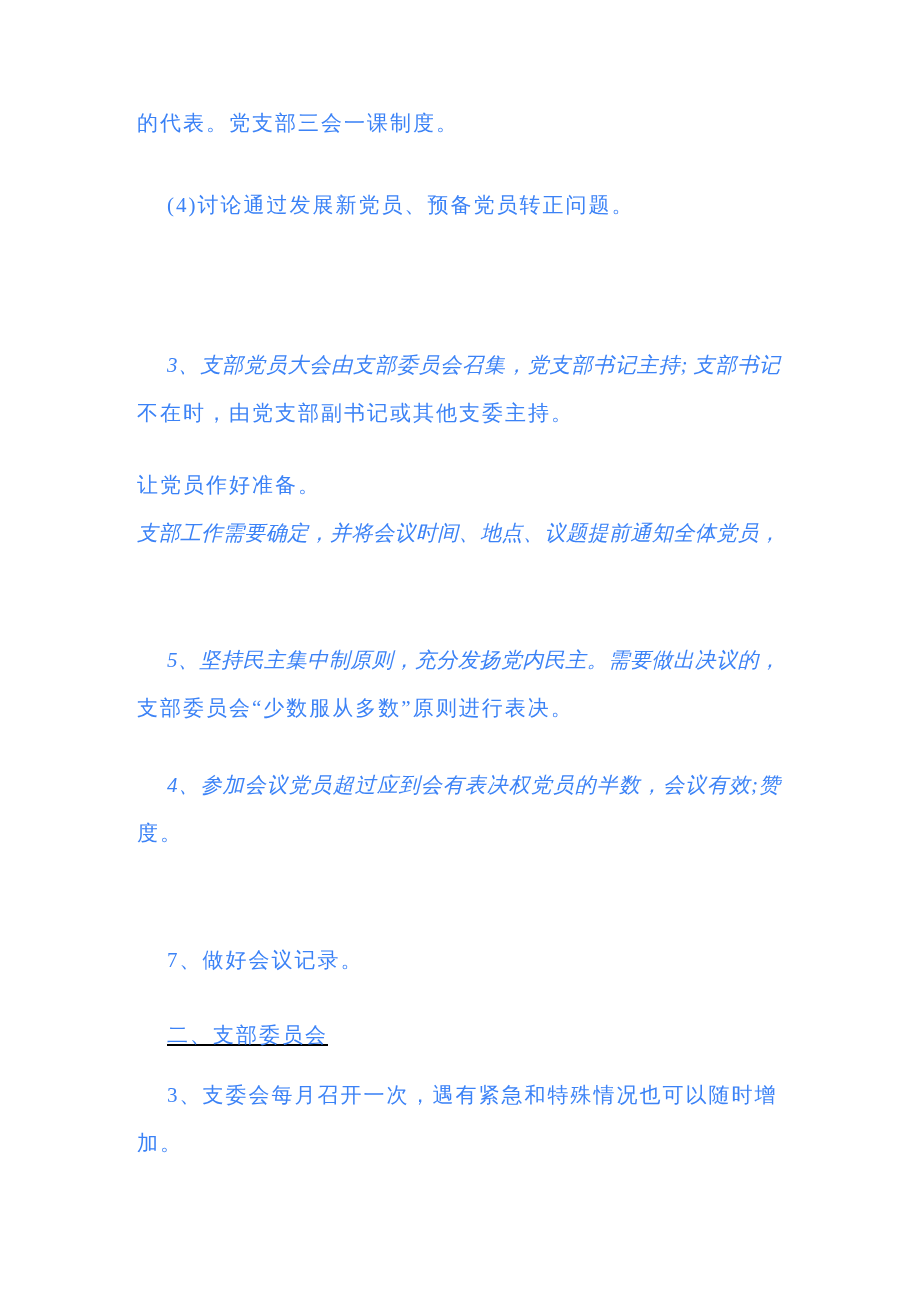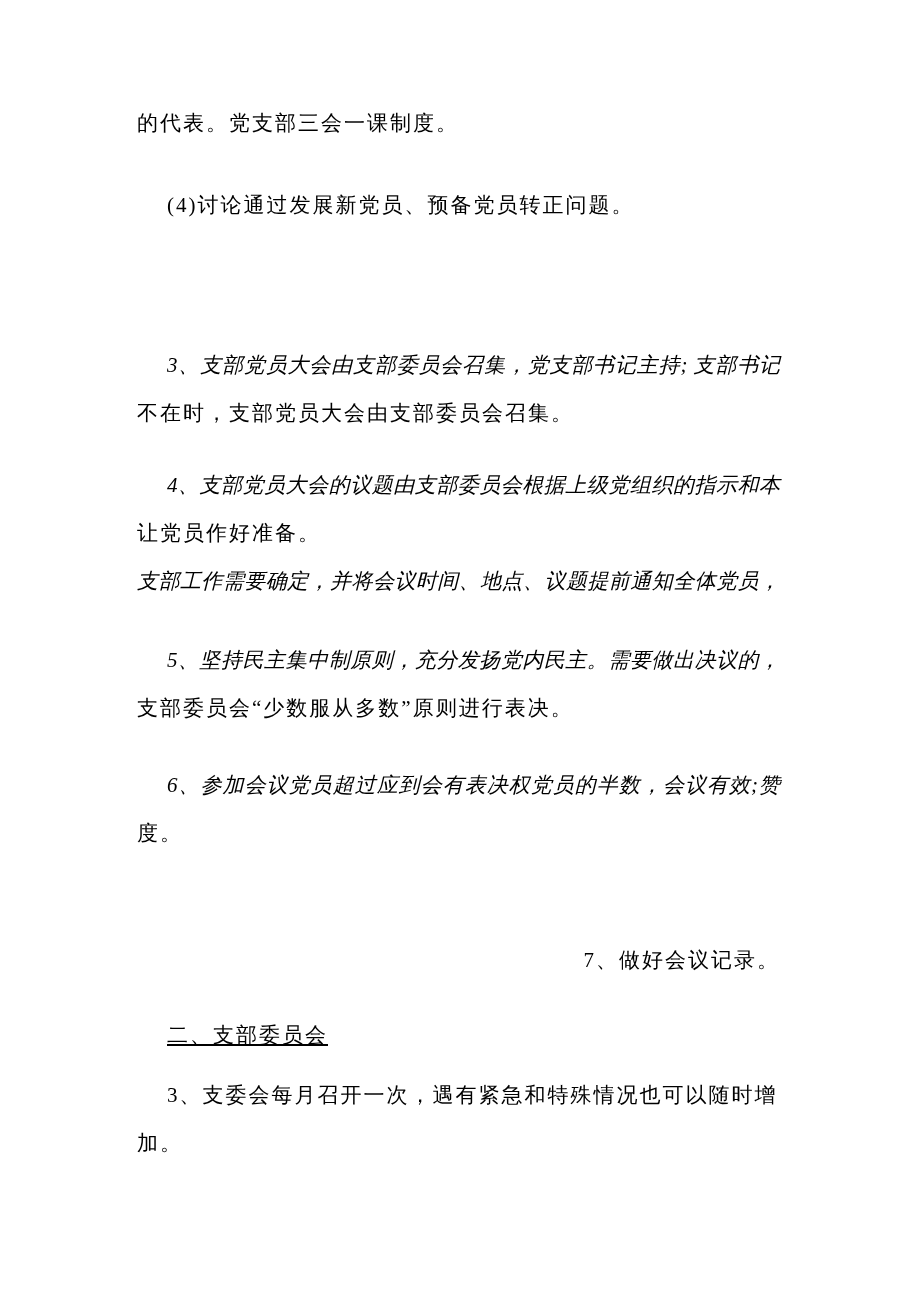--- a/index.html
+++ b/index.html
@@ -18,21 +18,21 @@
   .para {
     position: absolute;
     left: 137px;
     right: 140px;
   }
   .line {
     height: 48px;
     line-height: 48px;
     font-size: 21px;
     letter-spacing: 2px;
-    color: #000000;
+    color: #3b82f6;
     white-space: nowrap;
   }
   
   .line.first {
     padding-left: 30px;
   }
   
   .line.fill {
     letter-spacing: 0;
     white-space: normal;
@@ -41,56 +41,55 @@
     font-style: italic;
   }
   
   .p-a { top: 99px; }
   .p-b { top: 181px; }
   .p-c { top: 256px; }
   .p-d { top: 341px; }
   .p-e { top: 461px; }
   .p-f { top: 636px; }
   .p-g { top: 761px; }
-  .p-h { top: 936px; text-align: right; }
+  .p-h { top: 936px; }
   .p-head { top: 1011px; text-decoration: underline; }
   .p-i { top: 1071px; }
 </style>
 </head>
 <body>
 
 <div class="page">
 
   <div class="para p-a">
     <div class="line">的代表。党支部三会一课制度。</div>
   </div>
 
   <div class="para p-b">
     <div class="line first">(4)讨论通过发展新党员、预备党员转正问题。</div>
   </div>
 
 
   <div class="para p-d">
     <div class="line first fill">3、支部党员大会由支部委员会召集，党支部书记主持; 支部书记</div>
-    <div class="line">不在时，支部党员大会由支部委员会召集。</div>
+    <div class="line">不在时，由党支部副书记或其他支委主持。</div>
   </div>
 
   <div class="para p-e">
-    <div class="line first fill">4、支部党员大会的议题由支部委员会根据上级党组织的指示和本</div>
     <div class="line">让党员作好准备。</div>
     <div class="line fill">支部工作需要确定，并将会议时间、地点、议题提前通知全体党员，</div>
   </div>
 
   <div class="para p-f">
     <div class="line first fill">5、坚持民主集中制原则，充分发扬党内民主。需要做出决议的，</div>
     <div class="line">支部委员会“少数服从多数”原则进行表决。</div>
   </div>
 
   <div class="para p-g">
-    <div class="line first fill">6、参加会议党员超过应到会有表决权党员的半数，会议有效;赞</div>
+    <div class="line first fill">4、参加会议党员超过应到会有表决权党员的半数，会议有效;赞</div>
     <div class="line">度。</div>
   </div>
 
   <div class="para p-h">
     <div class="line first">7、做好会议记录。</div>
   </div>
 
   <div class="para p-head">
     <div class="line first">二、支部委员会</div>
   </div>

